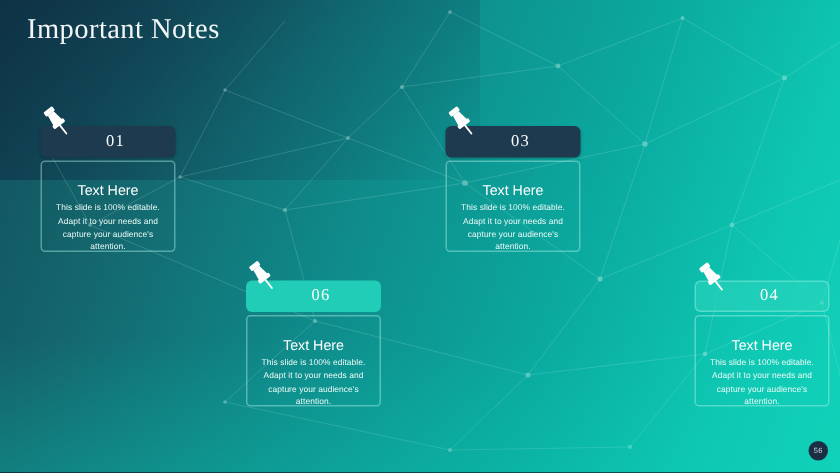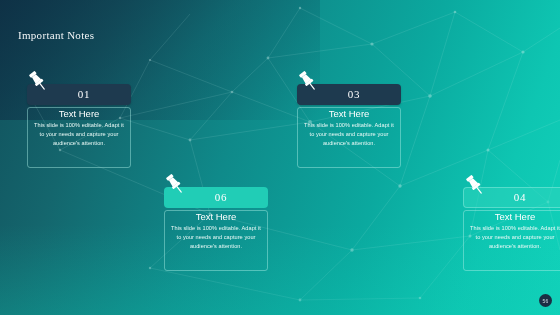--- a/index.html
+++ b/index.html
@@ -44,30 +44,29 @@
     opacity: 0.5;
   }
 
   
   #page-title {
     position: absolute;
     left: 18px;
     top: 9px;
     color: #f2f6f7;
     font-family: "Liberation Serif", serif;
-    font-size: 11px;
+    font-size: 19px;
     letter-spacing: 0.3px;
     white-space: nowrap;
-    margin-top: 20px;
   }
 
   
   .card {
     position: absolute;
-    width: 104px;
+    width: 90px;
   }
   .card-header {
     position: relative;
     height: 21px;
     border-radius: 4px;
     display: flex;
     align-items: center;
     justify-content: center;
     box-sizing: border-box;
   }
@@ -98,21 +97,21 @@
     width: 26px;
     height: 26px;
   }
 
   .card-body {
     margin-top: 2px;
     height: 61px;
     border: 1px solid rgba(170, 240, 230, 0.45);
     border-radius: 3px;
     box-sizing: border-box;
-    padding: 1px 6px 0 6px;
+    padding: 15px 6px 0 6px;
     text-align: center;
   }
   .card-body .headline {
     color: #ffffff;
     font-size: 9.5px;
     line-height: 1.1;
     margin-bottom: 2px;
   }
   .card-body .desc {
     color: #eafaf7;

